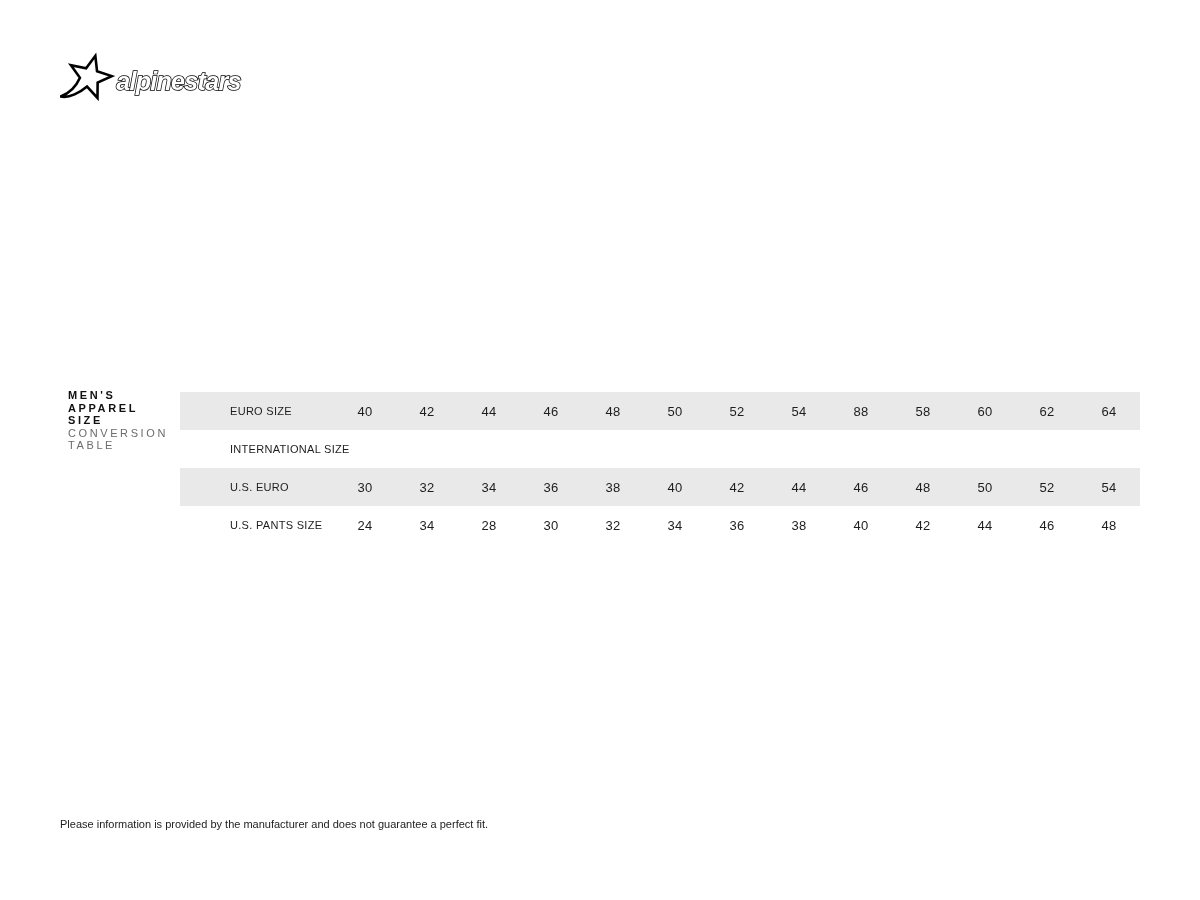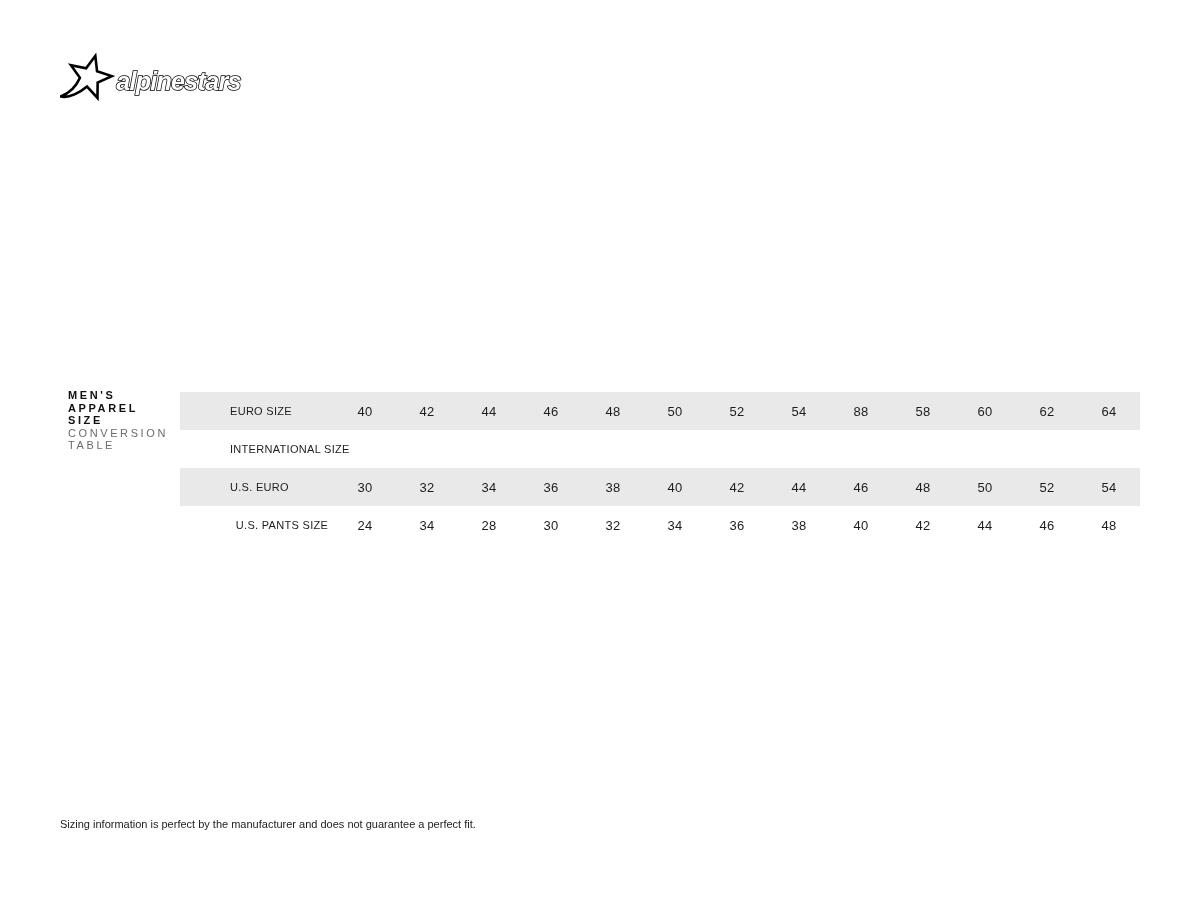--- a/index.html
+++ b/index.html
@@ -83,35 +83,35 @@
         <div class="tcell">40</div>
         <div class="tcell">42</div>
         <div class="tcell">44</div>
         <div class="tcell">46</div>
         <div class="tcell">48</div>
         <div class="tcell">50</div>
         <div class="tcell">52</div>
         <div class="tcell">54</div>
       </div>
     </div>
-    <div class="trow" style="background: transparent; text-align: center;">
+    <div class="trow" style="background: transparent;">
       <div class="tlabel">U.S. PANTS SIZE</div>
       <div class="tvals">
         <div class="tcell">24</div>
         <div class="tcell">34</div>
         <div class="tcell">28</div>
         <div class="tcell">30</div>
         <div class="tcell">32</div>
         <div class="tcell">34</div>
         <div class="tcell">36</div>
         <div class="tcell">38</div>
         <div class="tcell">40</div>
         <div class="tcell">42</div>
         <div class="tcell">44</div>
         <div class="tcell">46</div>
         <div class="tcell">48</div>
       </div>
     </div>
   </div>
 
 <div class="footer">
-  <div>Sizing information is perfect by the manufacturer and does not guarantee a perfect fit.</div>
+  <div>Please information is provided by the manufacturer and does not guarantee a perfect fit.</div>
 </div>
 
 </body></html>

